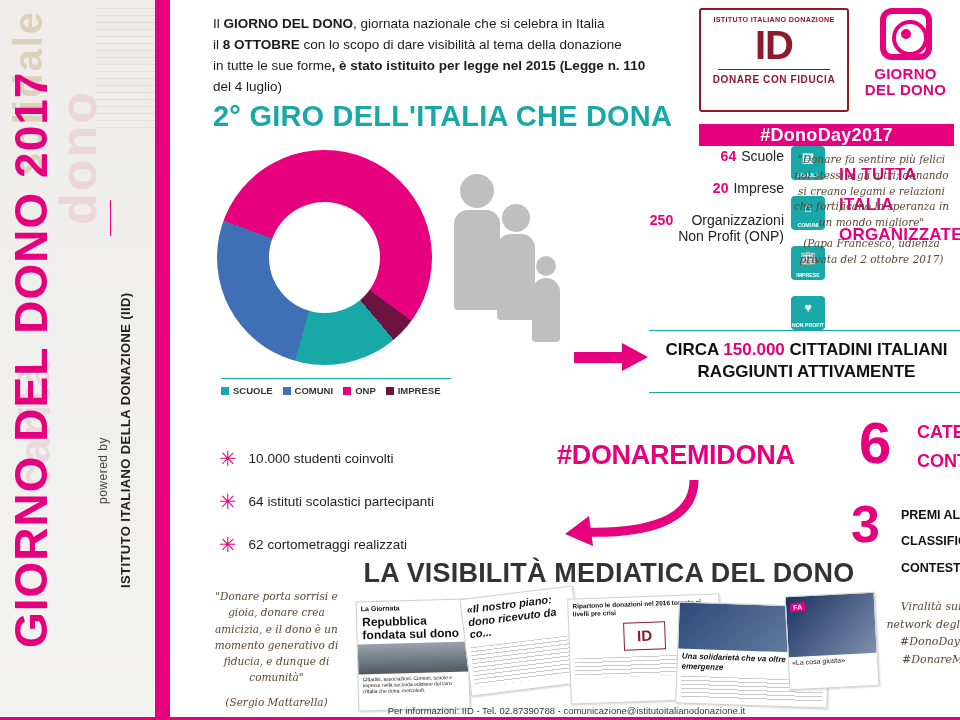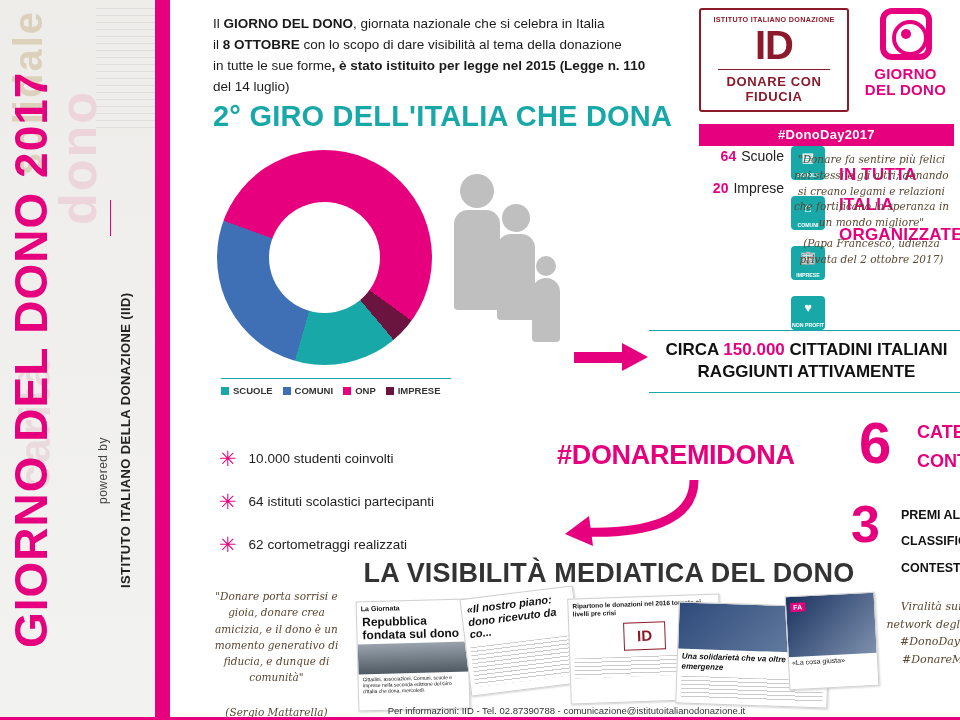--- a/index.html
+++ b/index.html
@@ -81,39 +81,39 @@
     position:absolute;left:520px;top:8px;width:255px;height:112px;
   }
   .iid-logo{
     position:absolute;left:0;top:0;width:150px;height:104px;
     border:2px solid #8c1a2b;border-radius:3px;background:#fff;
     box-sizing:border-box;text-align:center;
   }
   .iid-top{font-size:7.2px;letter-spacing:.3px;color:#8c1a2b;font-weight:bold;margin-top:5px;}
   .iid-id{font-size:40px;font-weight:bold;color:#8c1a2b;line-height:.95;margin-top:2px;letter-spacing:-1px;}
   .iid-rule{width:112px;height:1px;background:#8c1a2b;margin:5px auto 4px;}
-  .iid-bot{font-size:13px;letter-spacing:.6px;color:#8c1a2b;font-weight:bold;}
+  .iid-bot{font-size:10px;letter-spacing:.6px;color:#8c1a2b;font-weight:bold;}
   .gdd-logo{
     position:absolute;left:158px;top:0;width:97px;height:104px;text-align:center;
   }
   .gdd-mark{width:52px;height:52px;margin:0 auto;position:relative;}
   .gdd-mark .outer{
     position:absolute;inset:0;border:6px solid #e6007e;border-radius:12px;transform:rotate(0deg);
   }
   .gdd-mark .mid{
     position:absolute;left:12px;top:12px;width:28px;height:28px;
     border:4px solid #e6007e;border-radius:50%;
   }
   .gdd-mark .core{
     position:absolute;left:21px;top:21px;width:10px;height:10px;background:#e6007e;border-radius:50%;
   }
   .gdd-text{font-size:15px;font-weight:bold;color:#e6007e;line-height:1.05;margin-top:6px;letter-spacing:.3px;}
   .hashtag-bar{
     position:absolute;left:520px;top:124px;width:255px;height:22px;background:#e6007e;
-    color:#fff;font-size:13px;font-weight:bold;text-align:center;line-height:22px;letter-spacing:.3px;
+    color:#fff;font-size:18px;font-weight:bold;text-align:center;line-height:22px;letter-spacing:.3px;
   }
 
   
   .giro-title{
     position:absolute;left:34px;top:100px;width:480px;
     color:#19a8a8;font-size:29px;font-weight:bold;letter-spacing:.2px;
   }
 
   
   .donut-wrap{position:absolute;left:38px;top:150px;width:225px;height:230px;}
@@ -293,21 +293,21 @@
     <div class="sub-vert">ISTITUTO ITALIANO DELLA DONAZIONE (IID)</div>
     <div class="pink-strip"></div>
   </div>
 
   <div class="main">
 
     <div class="intro">
       <span>Il </span><b>GIORNO DEL DONO</b><span>, giornata nazionale che si celebra in Italia</span><br>
       <span>il </span><b>8 OTTOBRE</b><span> con lo scopo di dare visibilità al tema della donazione</span><br>
       <span>in tutte le sue forme</span><b>, è stato istituito per legge nel 2015 (Legge n. 110</b><br>
-      <span>del 14 luglio)</span>
+      <span>del 4 luglio)</span>
     </div>
 
     <div class="logo-box">
       <div class="iid-logo">
         <div class="iid-top">ISTITUTO ITALIANO DONAZIONE</div>
         <div class="iid-id">ID</div>
         <div class="iid-rule"></div>
         <div class="iid-bot">DONARE CON FIDUCIA</div>
       </div>
       <div class="gdd-logo">
@@ -357,20 +357,27 @@
 
     <div class="figs">
       <div class="fig-row">
         <span class="num">64</span>
         <span>Scuole</span>
       </div>
       <div class="fig-row">
         <span class="num">20</span>
         <span>Imprese</span>
       </div>
+      <div class="fig-row">
+        <span class="num">250</span>
+        <span>
+          <span>Organizzazioni</span><br>
+          <span>Non Profit (ONP)</span>
+        </span>
+      </div>
     </div>
 
     <div class="icon-col">
       <div class="ic">
           <span class="glyph">▤</span>
           <span>SCUOLE</span>
         </div>
       <div class="ic">
           <span class="glyph">⌂</span>
           <span>COMUNI</span>
@@ -438,21 +445,21 @@
     <div class="three">3</div>
     <div class="three-lab">
       <div>PREMI ALLE SCUOLE PRIME</div>
       <div>CLASSIFICATE NEL VIDEO-CONTEST</div>
     </div>
 
     <div class="visib">LA VISIBILITÀ MEDIATICA DEL DONO</div>
 
     <div class="quote-matt">
       <div>"Donare porta sorrisi e gioia, donare crea amicizia, e il dono è un momento generativo di fiducia, e dunque di comunità"</div>
-      <div style="margin-top:18px">(Sergio Mattarella)</div>
+      <div style="margin-top:8px">(Sergio Mattarella)</div>
     </div>
 
     <div class="clips">
       <div class="clip clip1">
         <div class="hdr">La Giornata</div>
         <div class="ttl">Repubblica fondata sul dono</div>
         <div class="photo"></div>
         <div class="hdr" style="font-weight:normal;font-size:5px">Cittadini, associazioni, Comuni, scuole e imprese nella seconda edizione del Giro d'Italia che dona, mercoledì.</div>
       </div>
       <div class="clip clip2">

